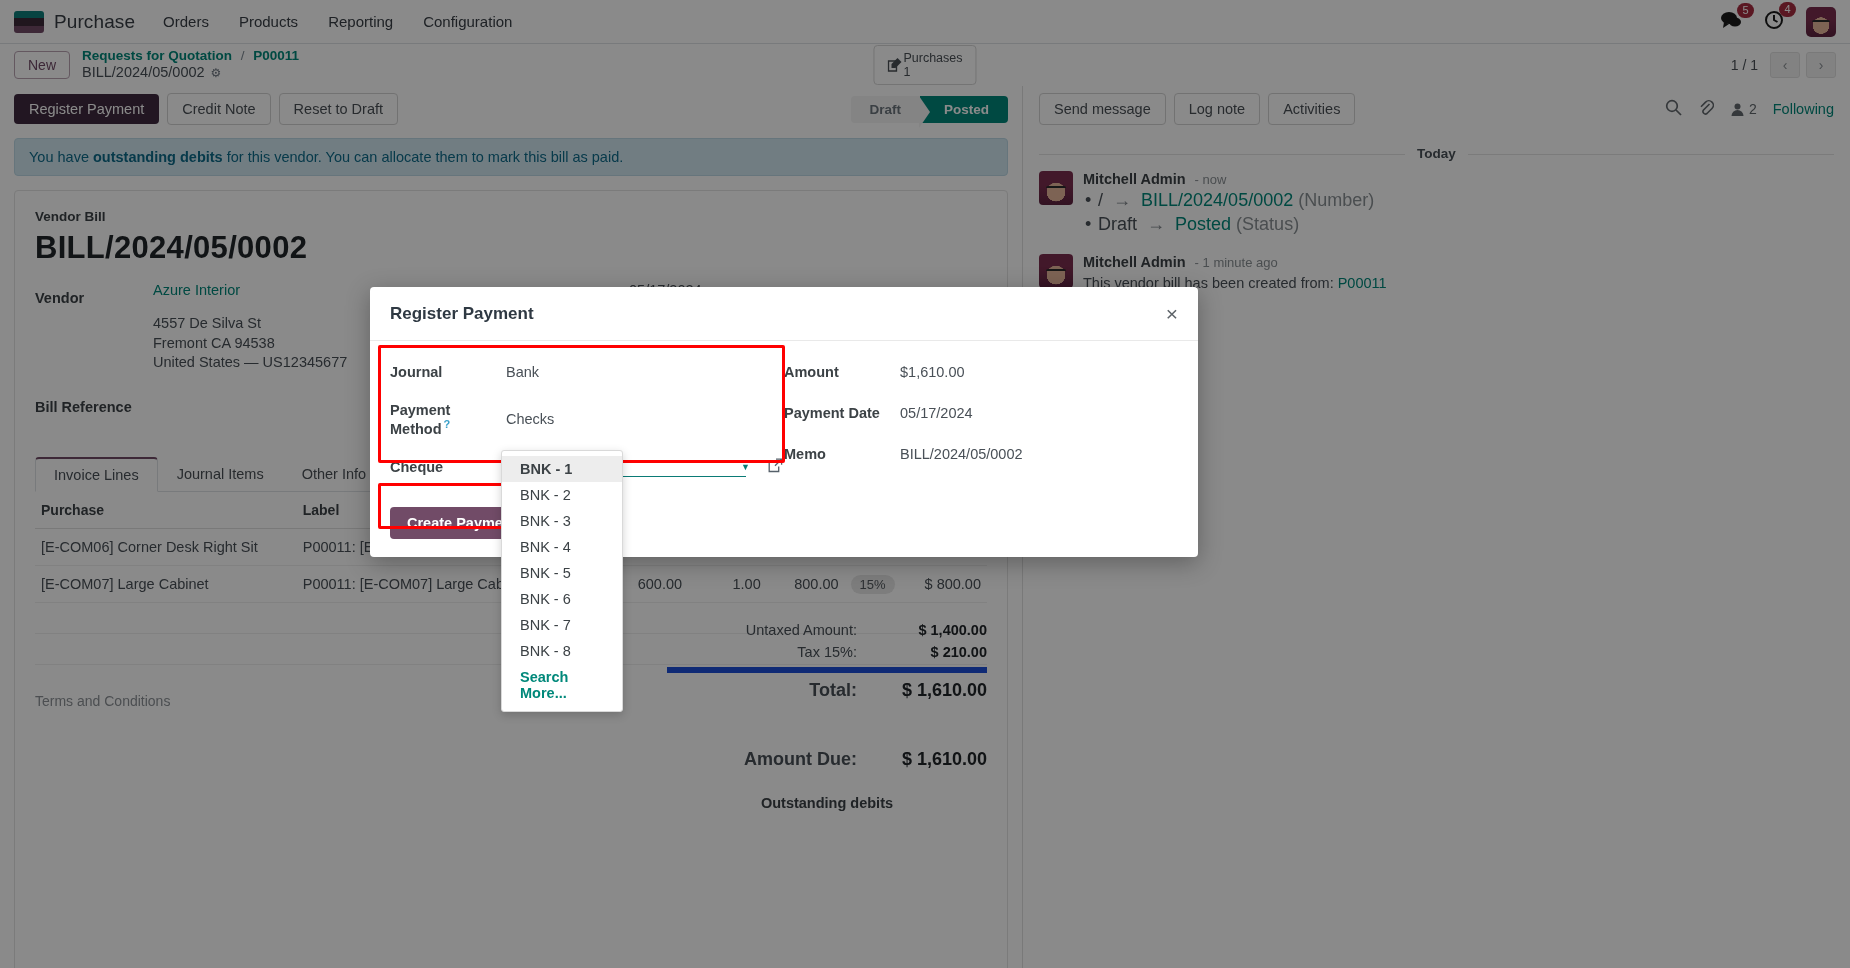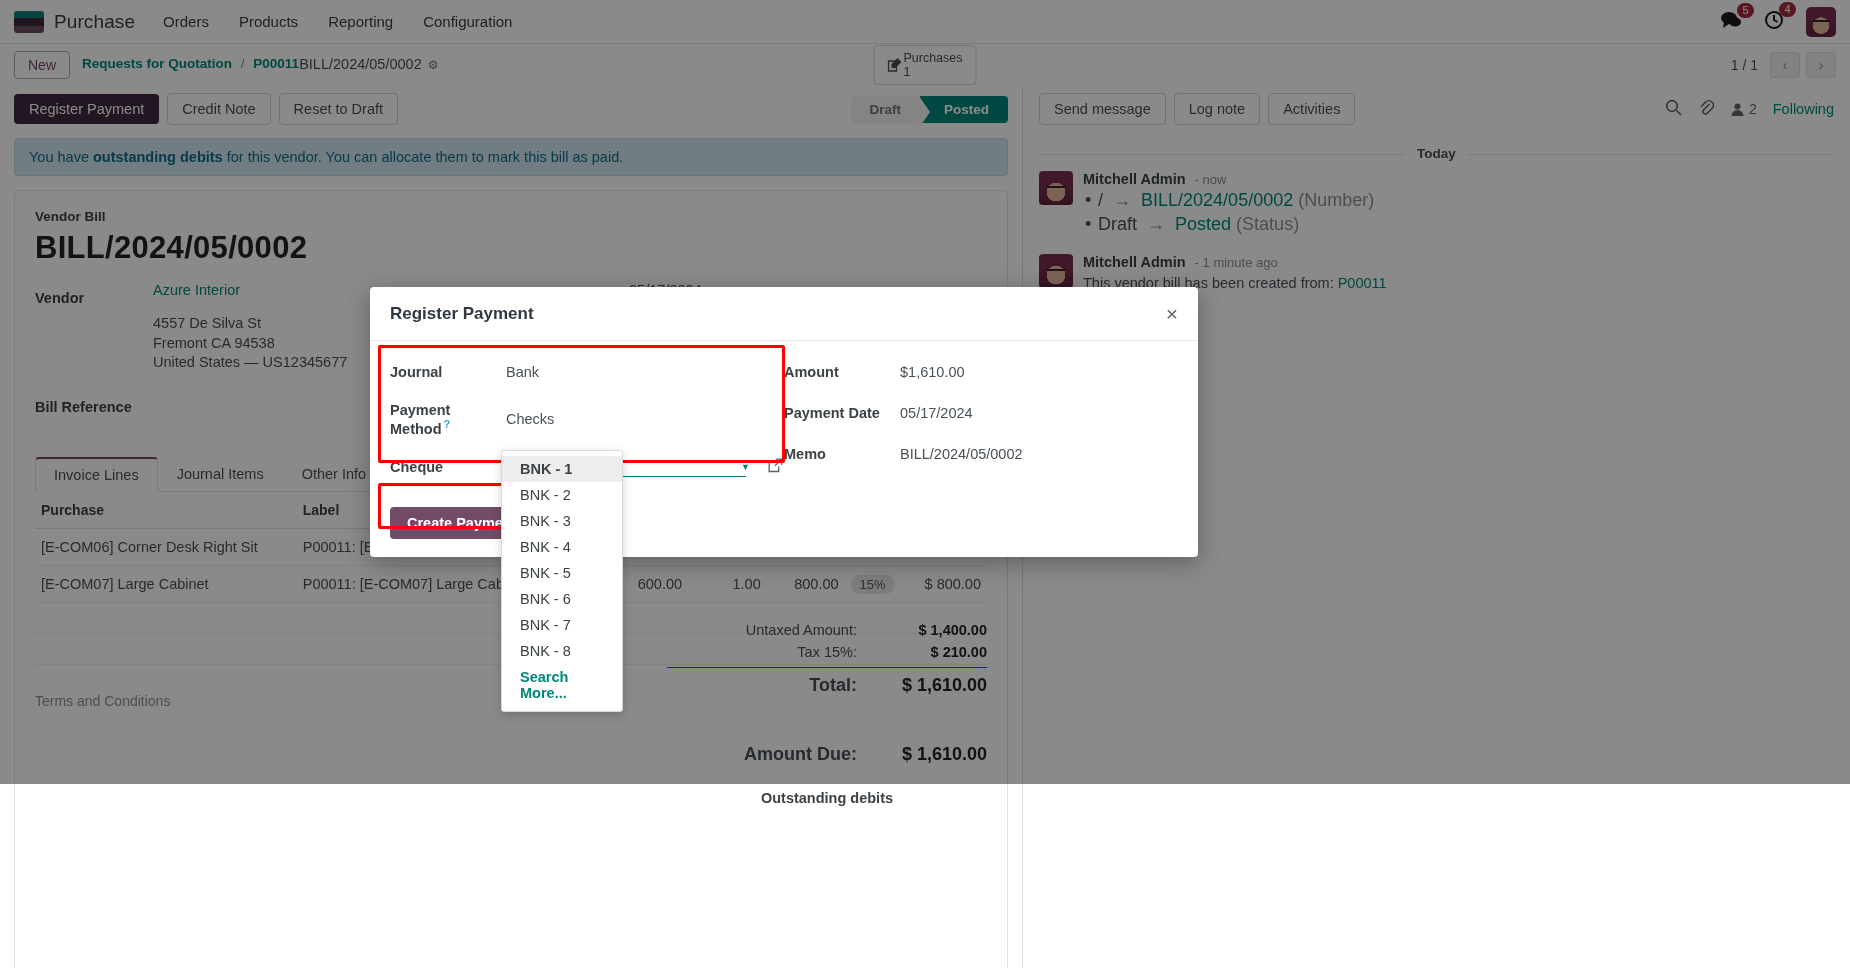--- a/index.html
+++ b/index.html
@@ -2,21 +2,21 @@
 <html><head>
 <meta charset="utf-8">
 <style>
   * { box-sizing: border-box; margin: 0; padding: 0; }
   html, body {
     width: 1850px; height: 968px;
     font-family: "Liberation Sans", sans-serif;
     font-size: 15px; color: #374151;
     background: #fff; overflow: hidden;
   }
-  #root { position: relative; width: 1850px; height: 784px; }
+  #root { position: relative; width: 1850px; height: 968px; }
 
   
   .backdrop {
     position: absolute; inset: 0; background: rgba(0,0,0,0.46);
     z-index: 500;
   }
 
   
   .navbar {
     height: 44px; background: #fff; display: flex; align-items: center;
@@ -51,21 +51,21 @@
 
   
   .cbar {
     height: 42px; background: #fff; display: flex; align-items: center;
     padding: 0 14px; position: relative;
   }
   .btn-new {
     border: 1px solid #b9a3b2; background: #fff; color: #714b67; font-size: 14px;
     padding: 5px 13px; border-radius: 4px; cursor: pointer; margin-right: 12px;
   }
-  .bc-stack { display: flex; flex-direction: row; justify-content: flex-start; line-height: 1.22; }
+  .bc-stack { display: flex; flex-direction: column; justify-content: flex-start; line-height: 1.22; }
   .bc-top { font-size: 13.5px; font-weight: bold; color: #00887a; }
   .bc-top .sep { color: #7d8791; font-weight: normal; margin: 0 5px; }
   .bc-link { cursor: pointer; }
   .bc-sub { font-size: 14.5px; color: #495057; display: flex; align-items: center; gap: 6px; }
   .gear { font-size: 12px; color: #6d7680; cursor: pointer; }
   .purchases-chip {
     position: absolute; left: 50%; transform: translateX(-50%);
     border: 1px solid #d6d6d6; background: #fff; border-radius: 4px;
     display: flex; align-items: center; gap: 0; padding: 5px 13px; cursor: pointer;
   }
@@ -144,21 +144,21 @@
   .prod-link { color: #00887a; cursor: pointer; }
   .tax-chip { background: #e7e7e7; border-radius: 11px; padding: 2px 9px; font-size: 13px; color: #53595e; }
   .empty-row td { height: 31px; }
 
   .terms { font-size: 14px; color: #8c9196; margin-top: 28px; }
   .totals { margin-left: auto; width: 320px; margin-top: -46px; }
   .trow { display: flex; justify-content: flex-end; gap: 26px; font-size: 14.5px; padding: 3px 0; }
   .trow .tl { color: #495057; }
   .trow .tv { color: #212529; font-weight: bold; width: 104px; text-align: right; }
   .trow.total .tl, .trow.total .tv { font-size: 18px; font-weight: bold; }
-  .trow.sep { border-top: 1px solid #1d4ed8; margin-top: 4px; padding-top: 7px; }
+  .trow.sep { border-top: 6px solid #1d4ed8; margin-top: 4px; padding-top: 7px; }
   .trow.due .tl, .trow.due .tv { font-size: 18px; font-weight: bold; }
   .outstanding { text-align: center; font-size: 14.5px; font-weight: bold; color: #3c4246; margin-top: 22px; }
 
   
   .right-pane { width: 827px; background: #fff; padding: 0 16px; overflow: hidden; }
   .chatter-top { display: flex; align-items: center; gap: 8px; height: 46px; }
   .ch-btn { background: #fff; border: 1px solid #d3d3d3; border-radius: 4px; font-size: 14.5px;
             padding: 7px 14px; color: #4a5056; cursor: pointer; }
   .ch-right { margin-left: auto; display: flex; align-items: center; gap: 16px; color: #62686d; }
   .follow-txt { color: #00887a; font-size: 14.5px; cursor: pointer; }

